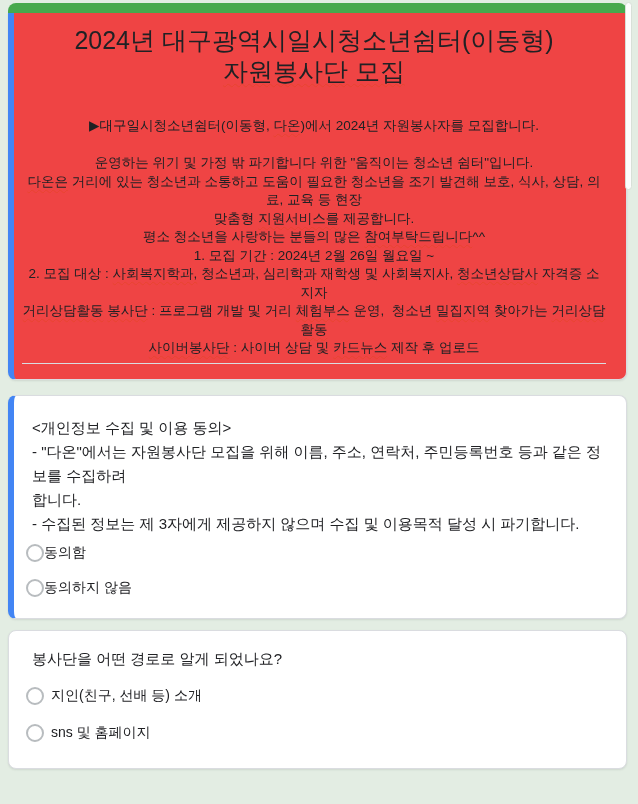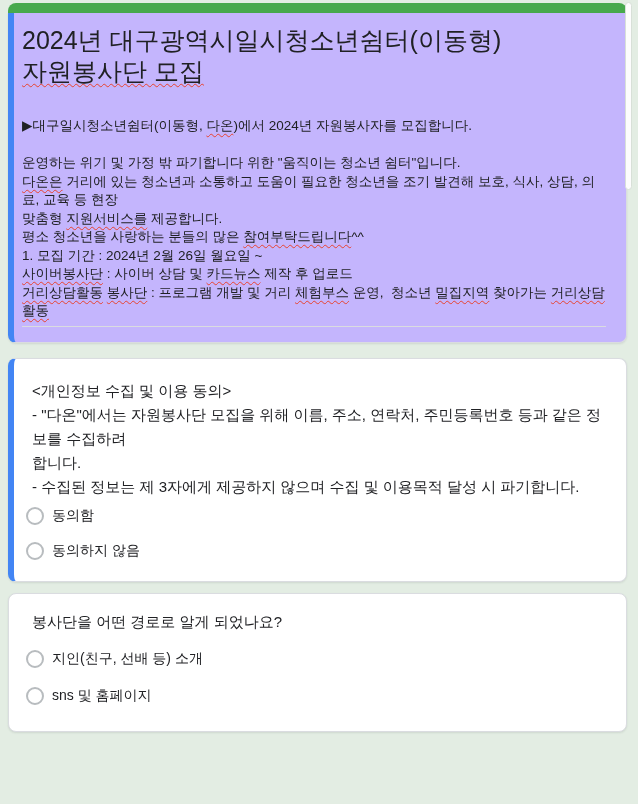--- a/index.html
+++ b/index.html
@@ -16,45 +16,46 @@
     border-radius:8px;
     box-shadow:0 1px 2px rgba(60,64,67,.12);
   }
   
   .title-card{border:none;background:transparent;box-shadow:none;margin-bottom:15px;}
   .band{
     height:10px;background:var(--header-band-color,#47a94d);
     border-radius:8px 8px 0 0;width:619px;box-sizing:border-box;
   }
   .title-body{
-    box-sizing:border-box;width:619px;background:#c4b5fd;
+    box-sizing:border-box;width:619px;background:#ef4444;
     border:1px solid var(--card-border-color,#dadce0);border-top:none;
     border-left:6px solid var(--active-bar-color,#4285f4);
     border-radius:0 0 8px 8px;
     box-shadow:0 1px 2px rgba(60,64,67,.12);
     padding:12px 20px 15px 8px;
+    text-align:center;
   }
   .form-title{margin:0;font-size:25px;line-height:31px;font-weight:400;}
   .form-desc{margin-top:30px;font-size:13.5px;line-height:18.5px;}
   .tline{white-space:pre-wrap;min-height:1em;}
   .divider{border-top:1px solid var(--card-border-color,#dadce0);margin-top:5px;}
   
   .question-card{padding:20px 11px 12px 23px;margin-bottom:11px;}
   .question-card.active{border-left:6px solid var(--active-bar-color,#4285f4);padding-left:18px;}
   .q-title{font-size:15px;line-height:24px;}
   .q2 .q-title{line-height:22px;}
   .q2{padding-top:17px;padding-bottom:16px;}
   .q2 .options{margin-top:8px;}
   .option-row{display:flex;align-items:center;height:35px;margin-left:-6px;}
-  .q2 .option-row{height:37px;}
+  .q2 .option-row{height:37px;gap:7px;}
   .radio{
     flex:0 0 auto;width:14px;height:14px;border-radius:50%;
     border:2px solid var(--radio-ring-color,#b8bcbf);background:#fff;
   }
-  .option-label{margin-left:8px;font-size:14px;}
+  .option-label{font-size:14px;}
   
   .wavy{
     text-decoration-line:underline;
     text-decoration-style:wavy;
     text-decoration-color:var(--spellcheck-color,#e8432f);
     text-decoration-thickness:1px;
     text-decoration-skip-ink:none;
     text-underline-offset:3px;
   }
   
@@ -76,22 +77,23 @@
           <div class="tline"><span class="wavy">자원봉사단 모집</span></div>
         </h1>
       <div class="form-desc">
           <div class="tline"><span class="">▶대구일시청소년쉼터(이동형, </span><span class="wavy">다온</span><span class="">)에서 2024년 자원봉사자를 모집합니다.</span></div>
           <div class="tline">&nbsp;</div>
           <div class="tline"><span class="">운영하는 위기 및 가정 밖 파기합니다 위한 "움직이는 청소년 쉼터"입니다.</span></div>
           <div class="tline"><span class="wavy">다온은</span><span class=""> 거리에 있는 청소년과 소통하고 도움이 필요한 청소년을 조기 발견해 보호, 식사, 상담, 의료, 교육 등 현장</span></div>
           <div class="tline"><span class="">맞춤형 </span><span class="wavy">지원서비스를</span><span class=""> 제공합니다.</span></div>
           <div class="tline"><span class="">평소 청소년을 사랑하는 분들의 많은 </span><span class="wavy">참여부탁드립니다</span><span class="">^^</span></div>
           <div class="tline"><span class="">1. 모집 기간 : 2024년 2월 26일 월요일 ~</span></div>
+          <div class="tline"><span class="">2. 모집 대상 : </span><span class="wavy">사회복지학과,</span><span class=""> 청소년과, 심리학과 재학생 및 사회복지사, </span><span class="wavy">청소년상담사</span><span class=""> 자격증 소지자</span></div>
+          <div class="tline"><span class="wavy">거리상담활동</span><span class=""> </span><span class="wavy">봉사단</span><span class=""> : 프로그램 개발 및 거리 </span><span class="wavy">체험부스</span><span class=""> 운영,  청소년 </span><span class="wavy">밀집지역</span><span class=""> 찾아가는 </span><span class="wavy">거리상담활동</span></div>
           <div class="tline"><span class="wavy">사이버봉사단</span><span class=""> : 사이버 상담 및 </span><span class="wavy">카드뉴스</span><span class=""> 제작 후 업로드</span></div>
-          <div class="tline"><span class="wavy">거리상담활동</span><span class=""> </span><span class="wavy">봉사단</span><span class=""> : 프로그램 개발 및 거리 </span><span class="wavy">체험부스</span><span class=""> 운영,  청소년 </span><span class="wavy">밀집지역</span><span class=""> 찾아가는 </span><span class="wavy">거리상담활동</span></div>
         </div>
       <div class="divider"></div>
     </div>
   </div>
 
   <div class="card question-card active q1">
     <div class="q-title">
         <div class="tline"><span class="">&lt;개인정보 수집 및 이용 동의&gt;</span></div>
         <div class="tline"><span class="">- "다온"에서는 자원봉사단 모집을 위해 이름, 주소, 연락처, 주민등록번호 등과 같은 정보를 수집하려</span></div>
         <div class="tline"><span class="">합니다.</span></div>

